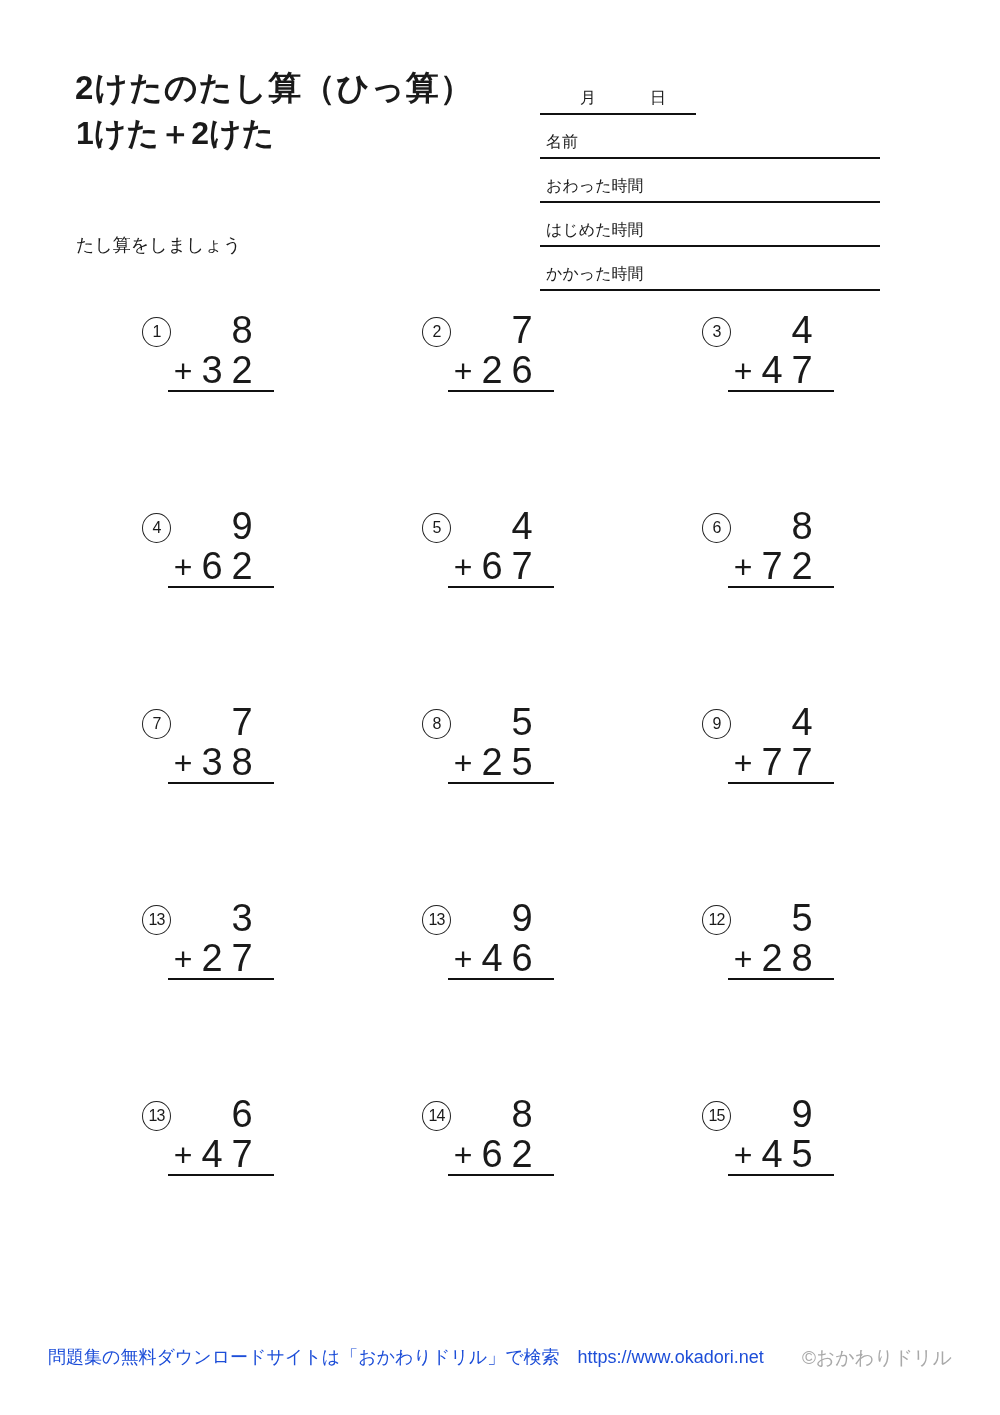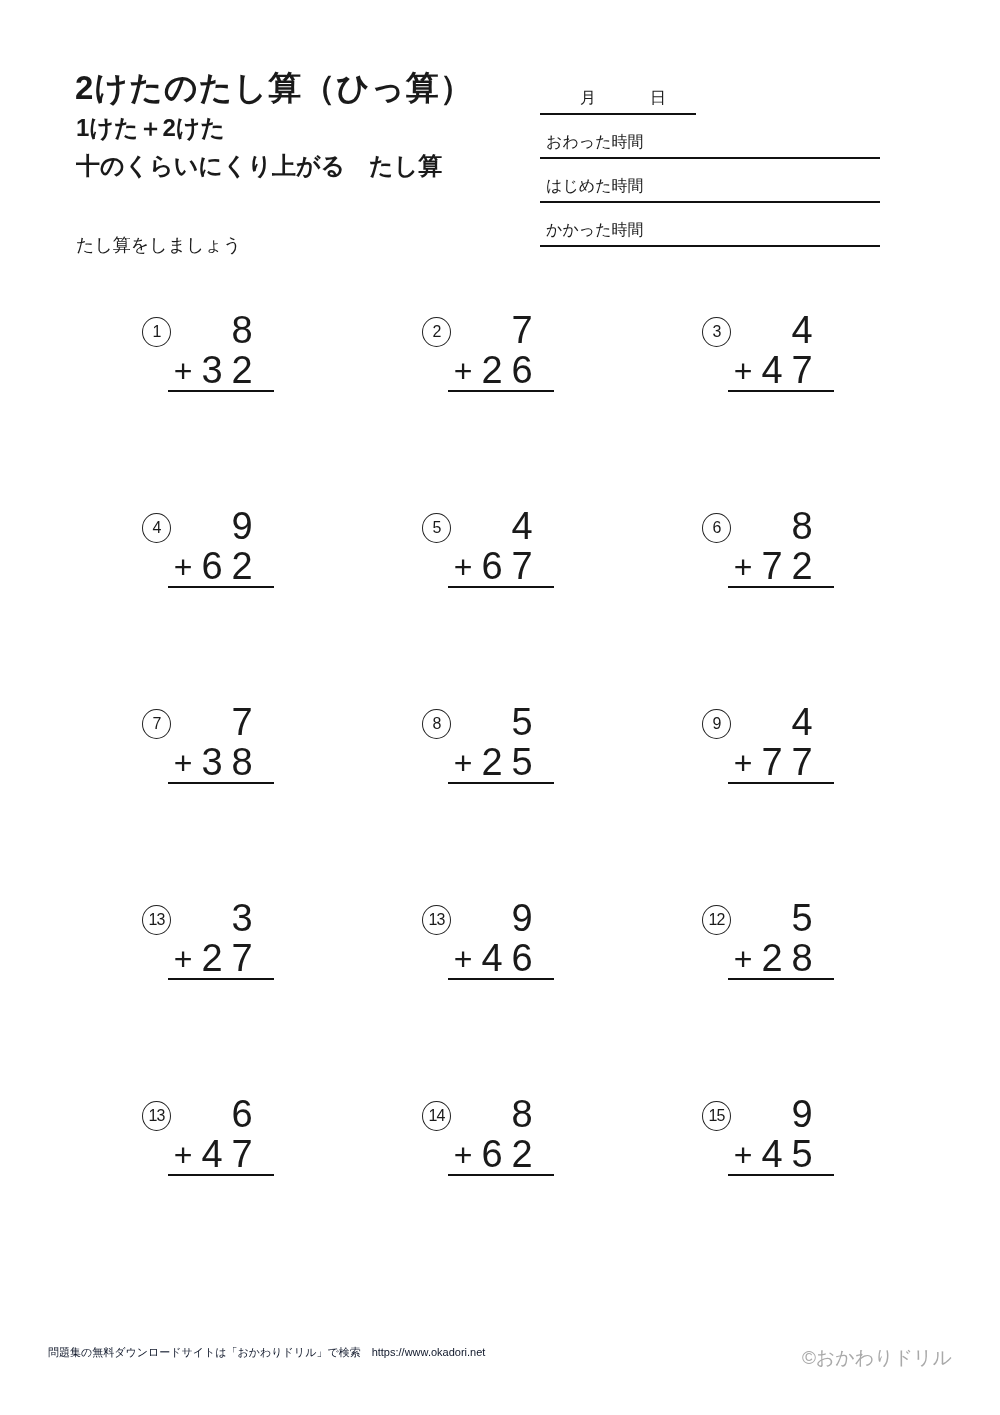--- a/index.html
+++ b/index.html
@@ -13,21 +13,21 @@
     overflow: hidden;
   }
 
   
   .title {
     position: absolute; left: 75px; top: 66px;
     font-size: 33px; font-weight: bold; margin: 0; letter-spacing: 1px;
   }
   .subtitle1 {
     position: absolute; left: 76px; top: 112px;
-    font-size: 24px; font-weight: bold;
+    font-size: 32px; font-weight: bold;
   }
   .subtitle2 {
     position: absolute; left: 76px; top: 150px;
     font-size: 24px; font-weight: bold;
   }
   .instruction {
     position: absolute; left: 76px; top: 233px;
     font-size: 18px; font-weight: normal;
   }
 
@@ -78,43 +78,45 @@
     text-align: center; font-size: 38px; line-height: 36px;
   }
   .rule {
     position: absolute; left: 26px; top: 82px; width: 106px; height: 0;
     border-top: 2.5px solid #111;
   }
 
   
   .footer-left {
     position: absolute; left: 48px; top: 1345px;
-    font-size: 11px; color: #0f172a;
+    font-size: 18px; color: #1d4ed8;
   }
   .footer-right {
     position: absolute; right: 48px; top: 1345px;
     font-size: 19px; color: #a9a9a9;
   }
 </style>
 </head>
 <body>
 
 <div class="page">
 
   <h1 class="title">2けたのたし算（ひっ算）</h1>
   <div class="subtitle1">1けた＋2けた</div>
-  <div class="subtitle2">十のくらいにくり上がる　たし算</div>
   <div class="instruction">たし算をしましょう</div>
 
   <div class="form">
     <div class="form-row date-row">
       <span>月</span>
       <span>日</span>
     </div>
     <div class="form-row">
+      <span>名前</span>
+    </div>
+    <div class="form-row">
       <span>おわった時間</span>
     </div>
     <div class="form-row">
       <span>はじめた時間</span>
     </div>
     <div class="form-row">
       <span>かかった時間</span>
     </div>
   </div>
 

